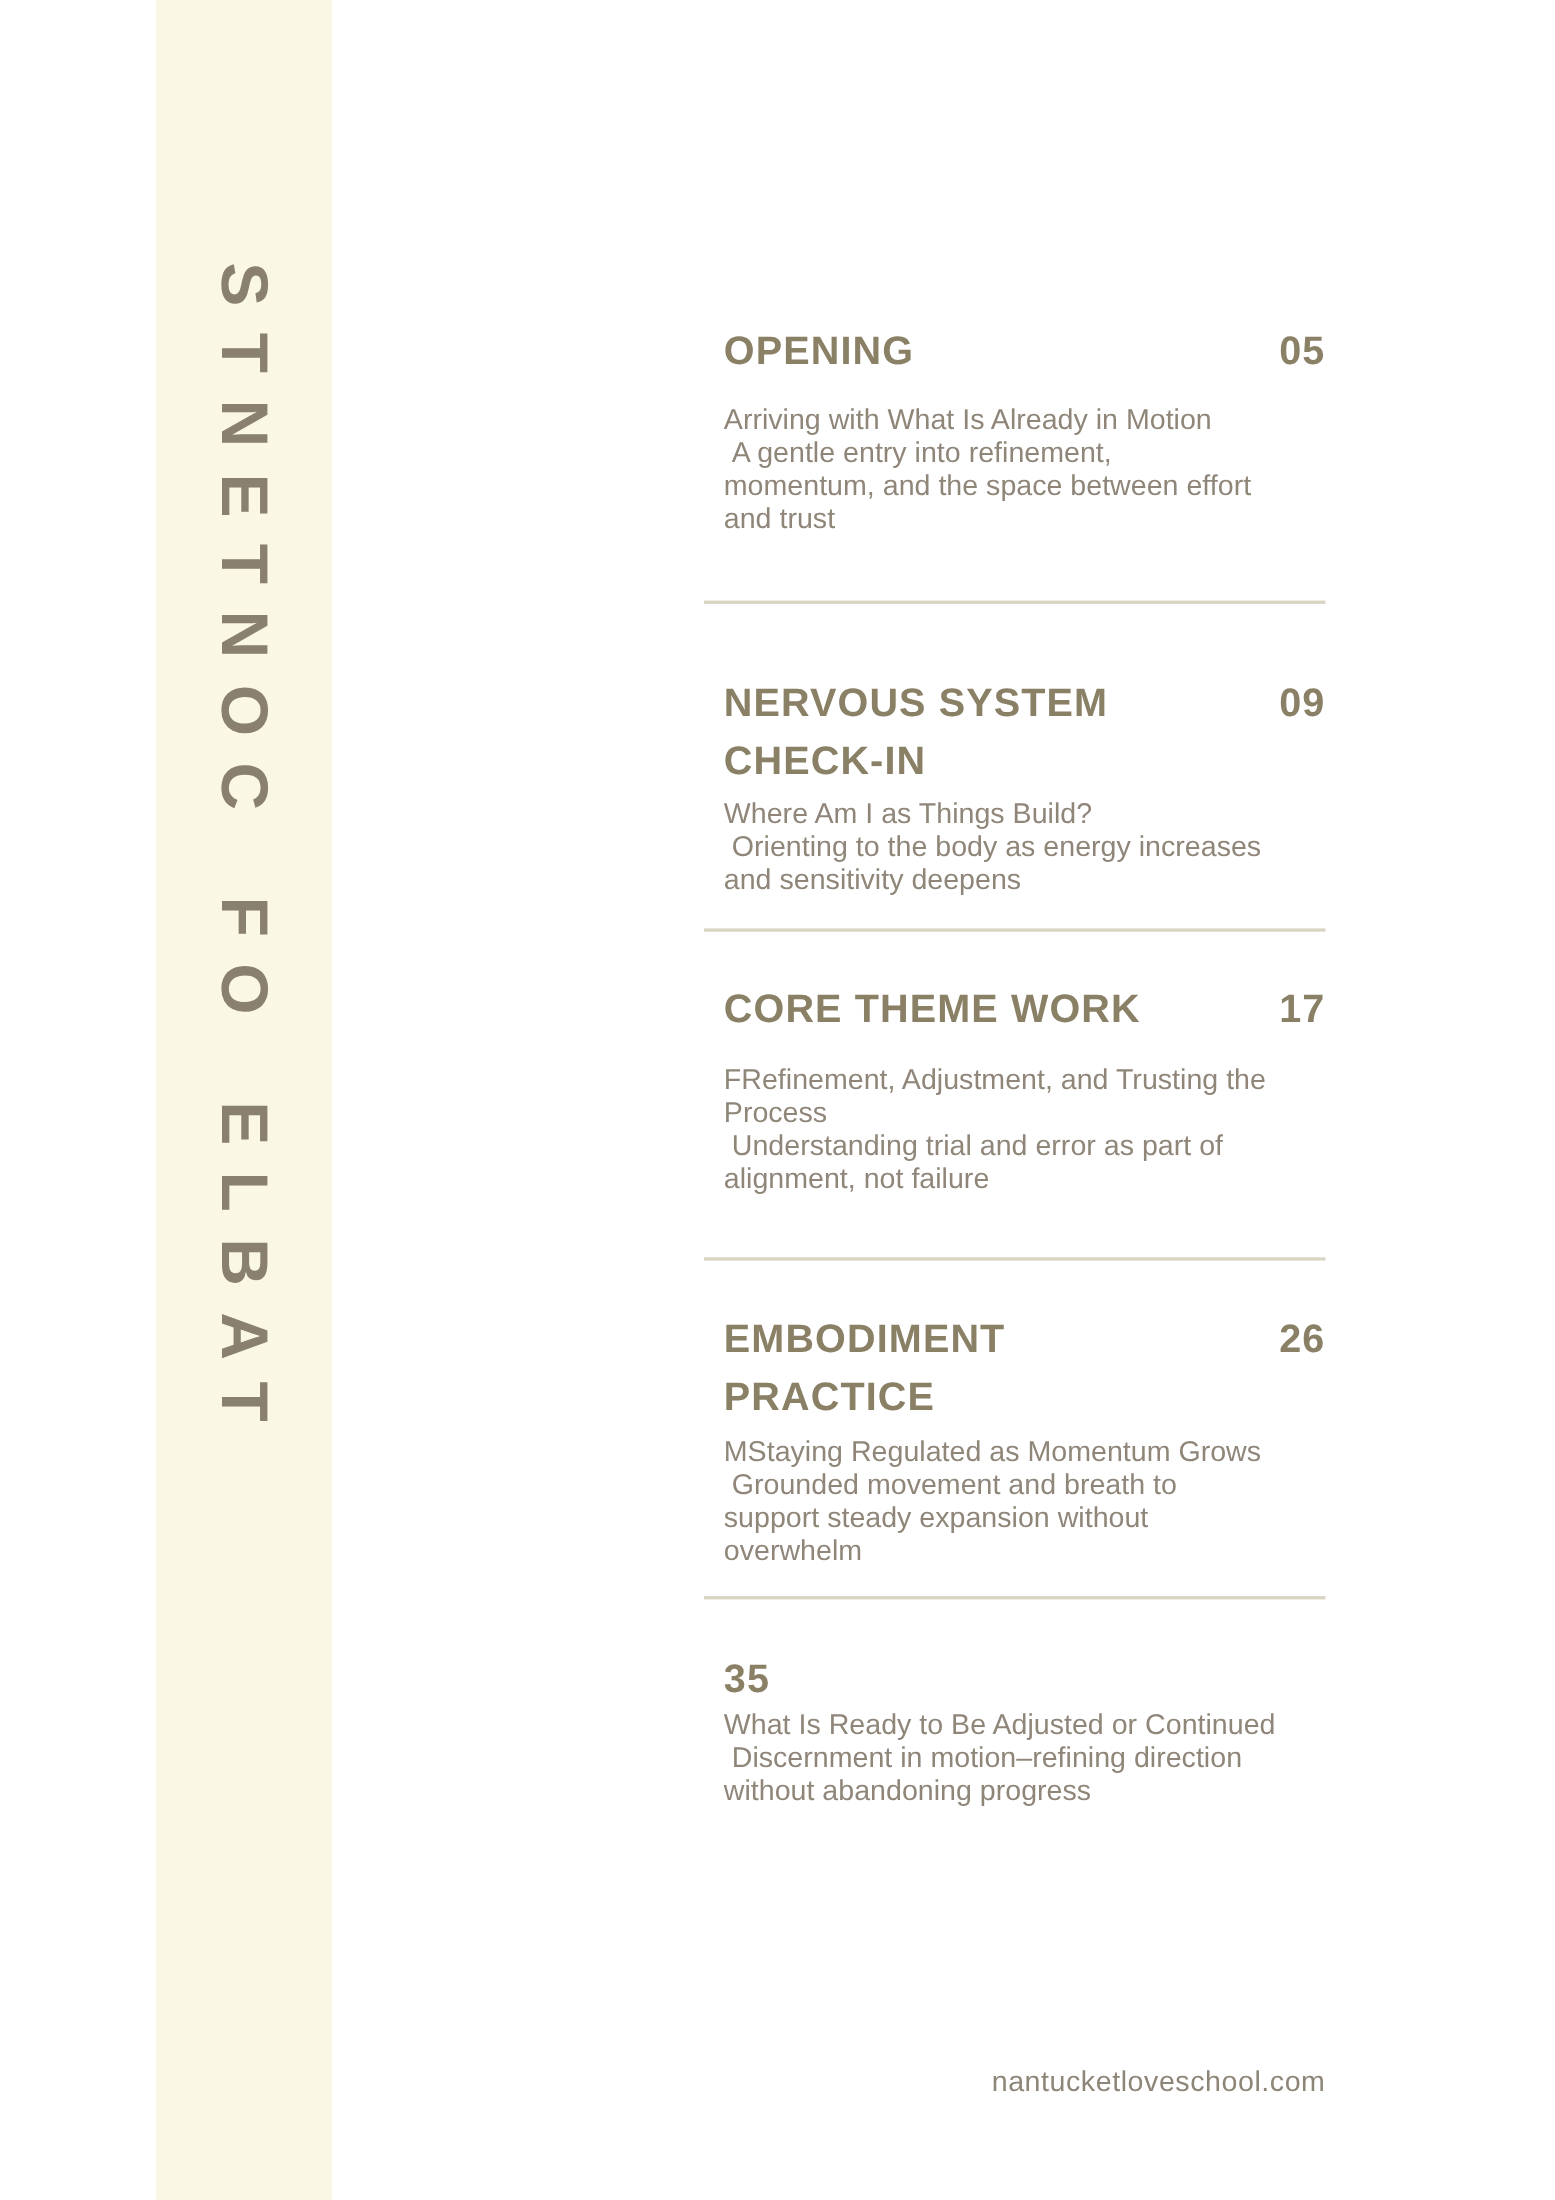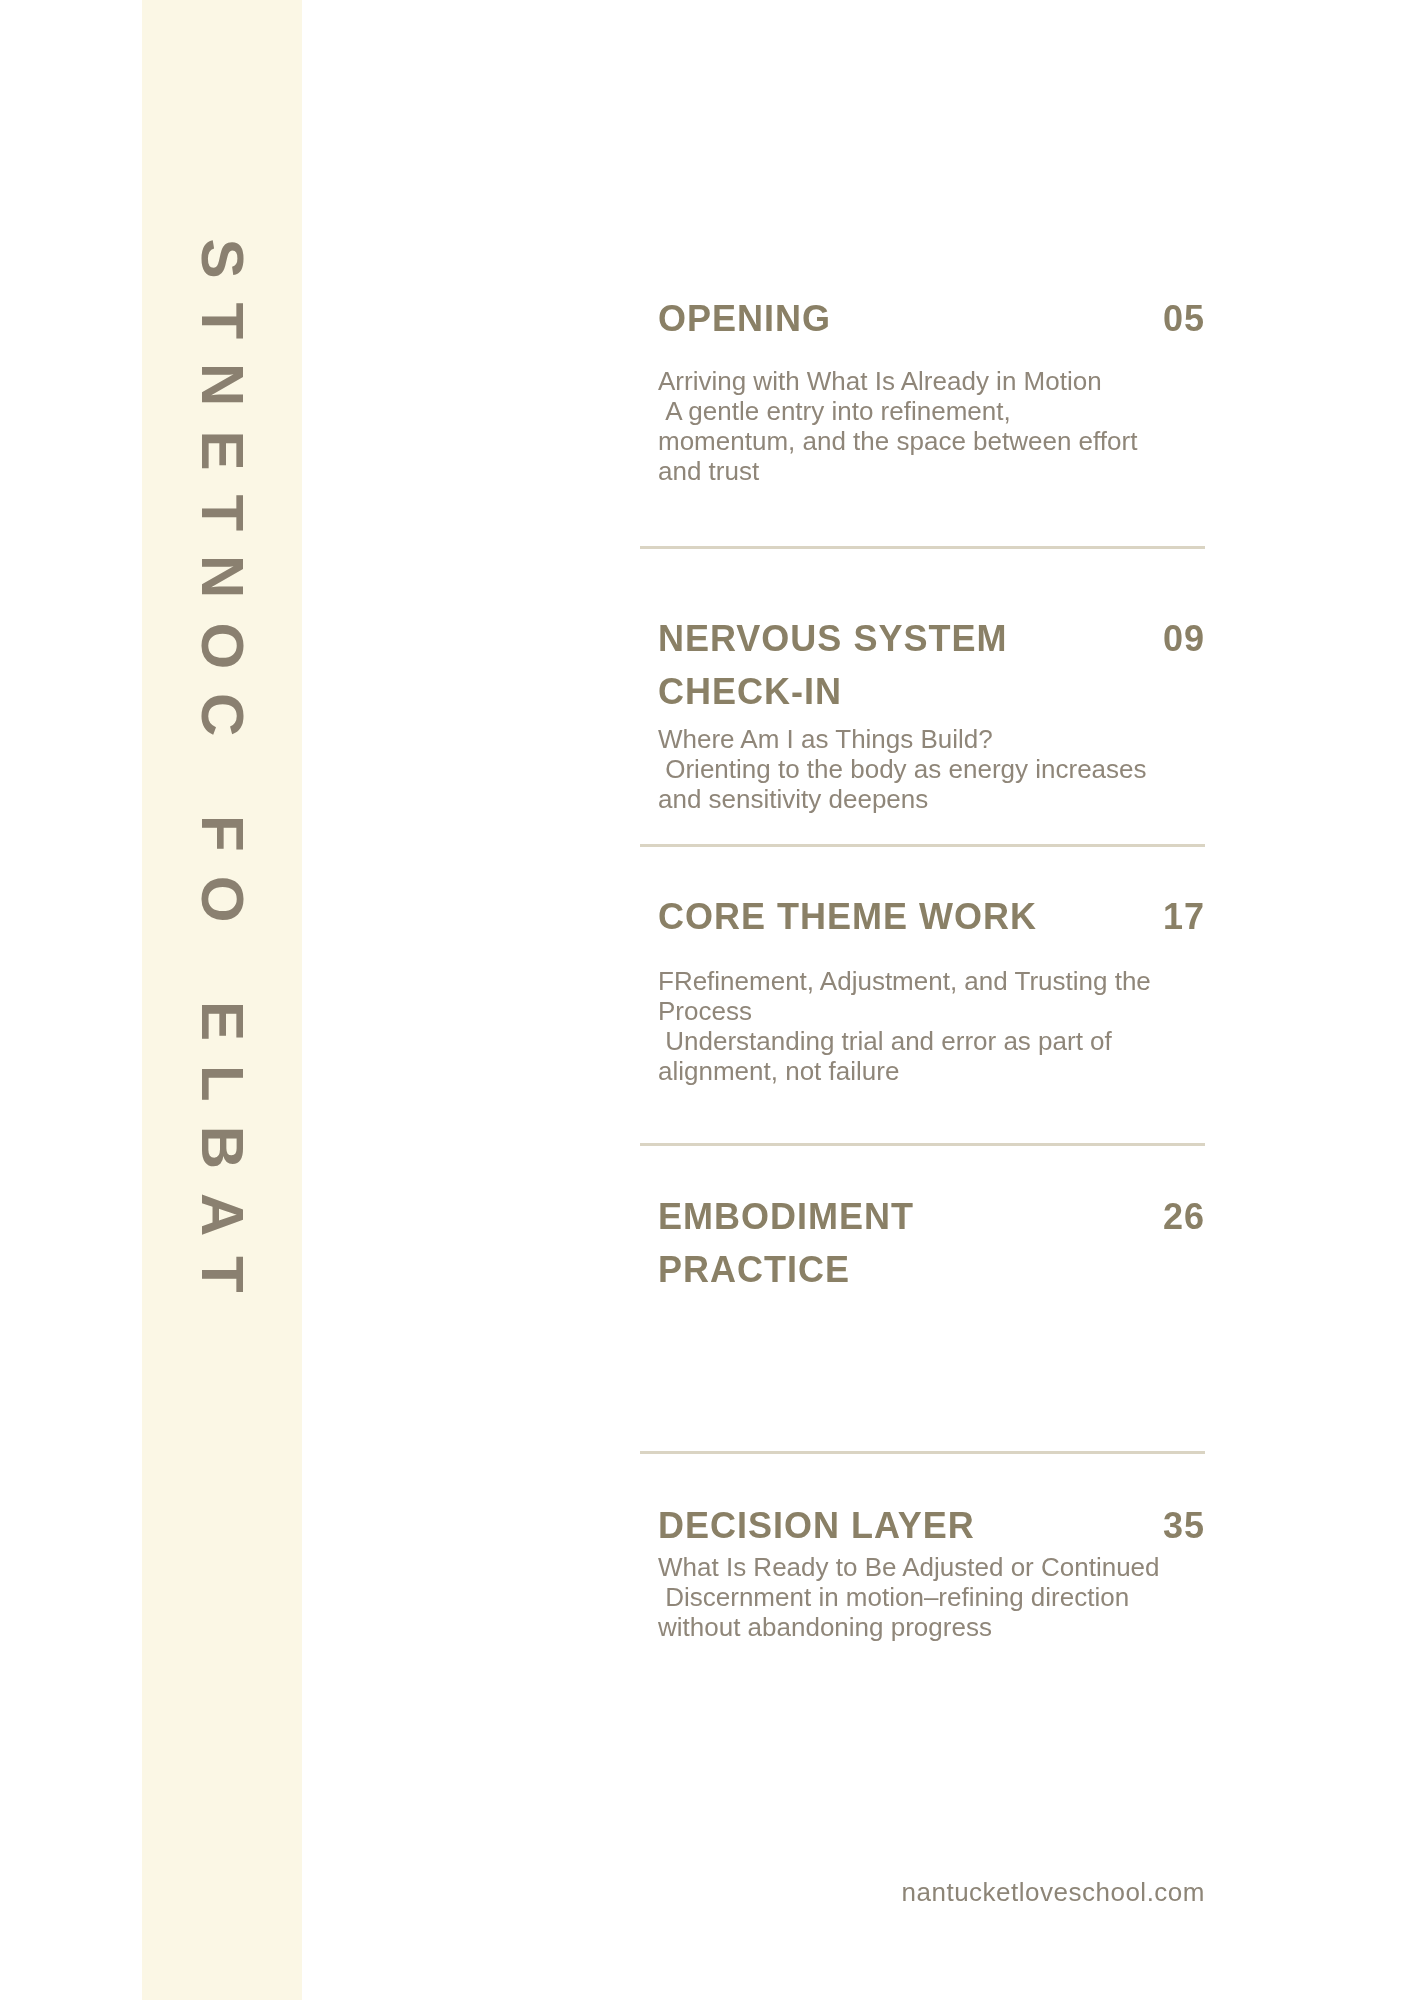--- a/index.html
+++ b/index.html
@@ -150,27 +150,30 @@
 alignment, not failure</p>
   </section>
 
   <div class="divider d3"></div>
 
   <section class="toc-section s4">
     <div class="title-row">
       <h2 class="title">EMBODIMENT PRACTICE</h2>
       <span class="pagenum">26</span>
     </div>
+    <p class="desc">MStaying Regulated as Momentum Grows
+ Grounded movement and breath to
+support steady expansion without
+overwhelm</p>
   </section>
 
   <div class="divider d4"></div>
 
   <section class="toc-section s5">
     <div class="title-row">
-      <h2 class="title">DECISION LAYER</h2>
       <span class="pagenum">35</span>
     </div>
     <p class="desc">What Is Ready to Be Adjusted or Continued
  Discernment in motion–refining direction
 without abandoning progress</p>
   </section>
 
   <div class="footer">nantucketloveschool.com</div>
 
 </div>

